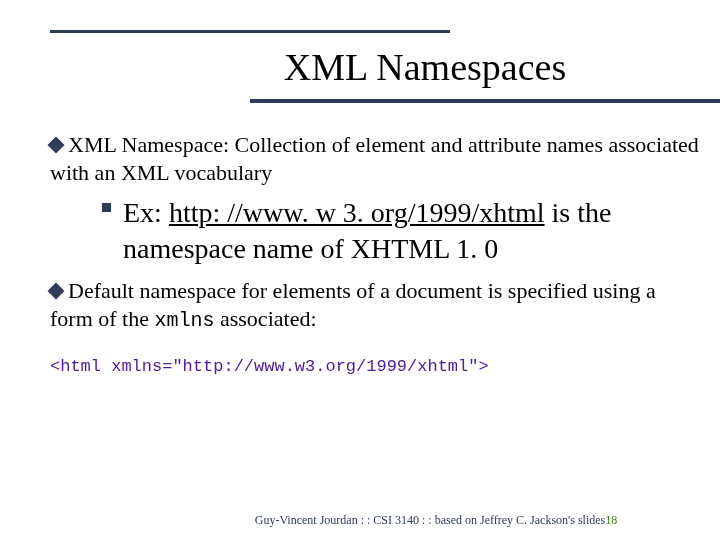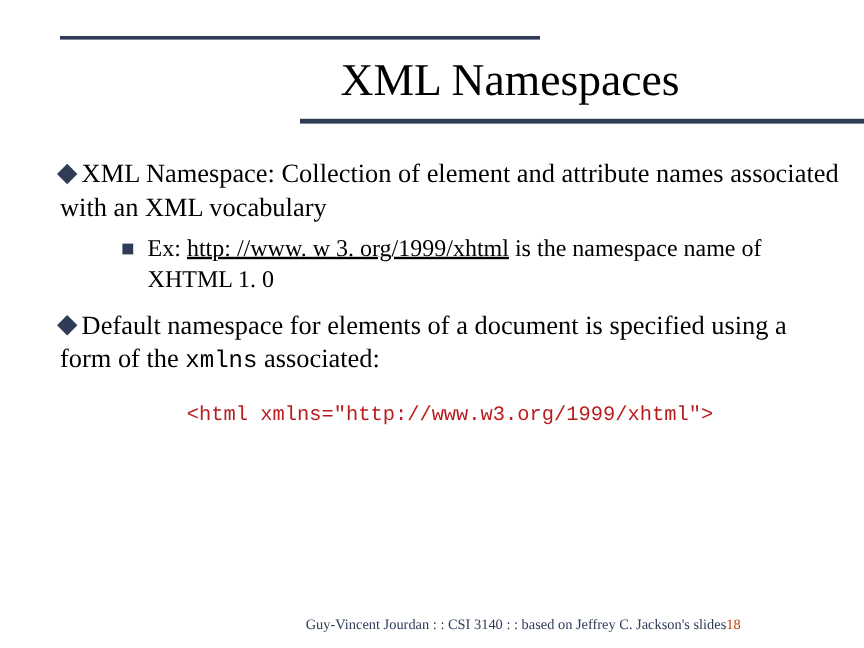--- a/index.html
+++ b/index.html
@@ -50,60 +50,59 @@
     display: inline-block;
     width: 12px;
     height: 12px;
     background: #2f3b57;
     transform: rotate(45deg);
     margin-right: 6px;
     vertical-align: 1px;
   }
   .sub-bullets {
     margin: 8px 0 10px 52px;
-    font-size: 20px;
+    font-size: 28px;
   }
   .sub-bullet {
     display: flex;
   }
   .square {
     display: inline-block;
     width: 9px;
     height: 9px;
     background: #2f3b57;
     margin-right: 12px;
     margin-top: 8px;
     flex-shrink: 0;
   }
   .sub-text { display: inline; }
   .underline { text-decoration: underline; }
   .mono { font-family: "Courier New", Courier, monospace; font-size: 20px; }
   .code-block {
-    text-align: center;
     margin-top: 22px;
     font-family: "Courier New", Courier, monospace;
     font-size: 17px;
-    color: #b91c1c;
+    color: #4c1d95;
   }
   .footer {
     position: absolute;
     bottom: 12px;
     left: 0;
     right: 0;
     display: flex;
     justify-content: center;
     padding: 0 38px 0 0;
     font-size: 12px;
   }
   .footer-text {
     color: #2f3b57;
     margin-left: 190px;
   }
   .page-num {
-    color: #c2410c;
+    color: #4d7c0f;
   }
 </style>
 </head>
 <body>
 
 <div class="slide">
 
   <div class="title-rule-top"></div>
   <h1 class="title">XML Namespaces</h1>
   <div class="title-rule-bottom"></div>

